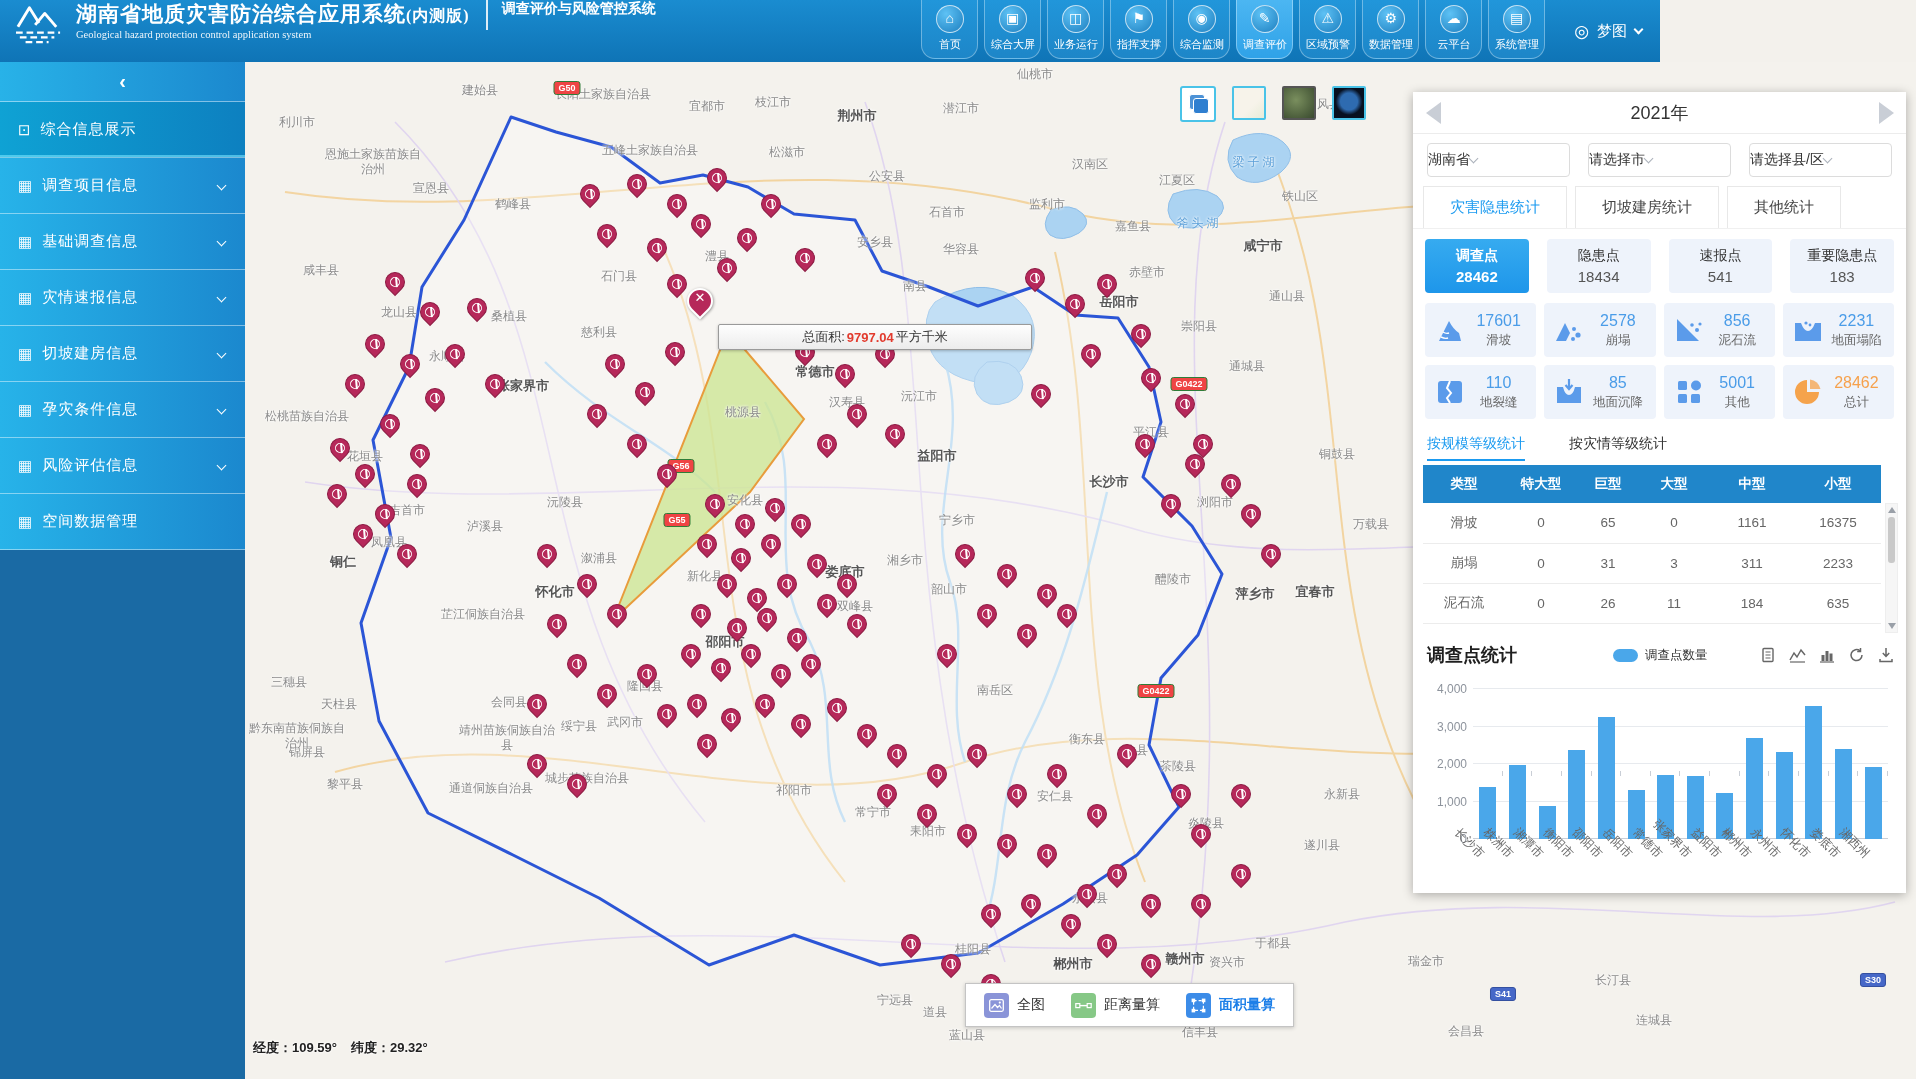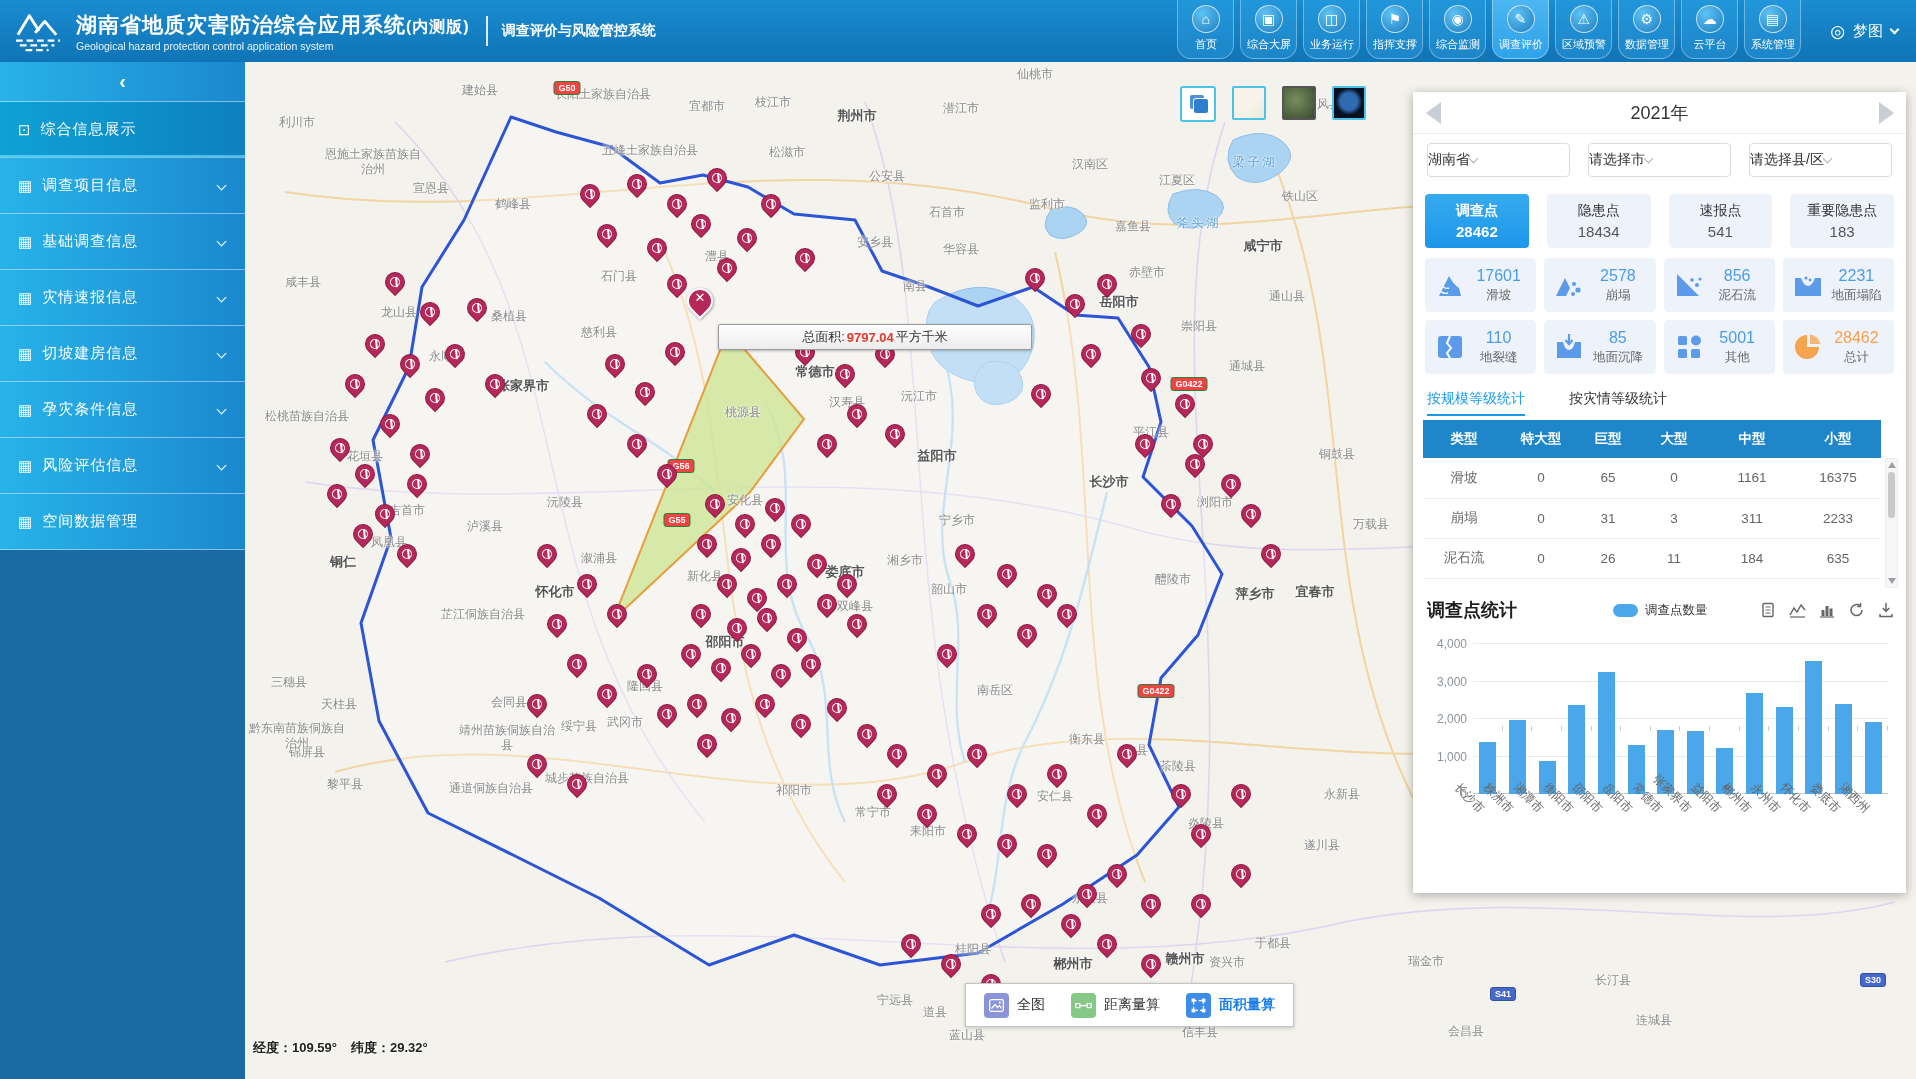--- a/index.html
+++ b/index.html
@@ -1,18 +1,18 @@
 <!DOCTYPE html>
 <html><head>
 <meta charset="utf-8">
 <style>
   *{margin:0;padding:0;box-sizing:border-box;}
   html,body{width:1916px;height:1079px;overflow:hidden;font-family:"Liberation Sans","DejaVu Sans",sans-serif;background:#f3f1ec;}
   
-  .header{position:absolute;left:0;top:0;width:1916px;height:62px;background:linear-gradient(180deg,#1a8cd0,#0f74b6);display:flex;align-items:center;z-index:50;}
+  .header{position:absolute;left:0;top:0;width:1660px;height:62px;background:linear-gradient(180deg,#1a8cd0,#0f74b6);display:flex;z-index:50;font-family:Liberation Serif, serif;}
   .logo{width:58px;height:46px;margin-left:10px;flex:none;}
   .title-block{margin-left:8px;color:#fff;}
   .title-cn{font-size:21px;font-weight:bold;letter-spacing:1px;white-space:nowrap;}
   .title-cn .suffix{font-size:16px;font-weight:bold;}
   .title-en{font-size:10.5px;opacity:.92;margin-top:1px;}
   .hdr-divider{width:2px;height:30px;background:rgba(255,255,255,.85);margin:0 14px 0 16px;}
   .sys-label{color:#fff;font-size:14px;font-weight:bold;white-space:nowrap;}
   .nav{display:flex;margin-left:auto;height:62px;align-items:flex-start;}
   .nav-tab{width:57px;height:59px;margin:0 3px;border:1px solid rgba(255,255,255,.35);border-top:none;border-radius:0 0 14px 14px;background:linear-gradient(180deg,#2196da,#1d86c8);display:flex;flex-direction:column;align-items:center;justify-content:center;cursor:pointer;}
   .nav-tab.active{background:linear-gradient(180deg,#4cb6f2,#2fa2e8);}
@@ -290,21 +290,21 @@
       <div class="map-label county" style="left: 902px; top: 210px;">赤壁市</div>
       <div class="map-label county" style="left: 1042px; top: 234px;">通山县</div>
       <div class="map-label county" style="left: 954px; top: 264px;">崇阳县</div>
       <div class="map-label county" style="left: 1002px; top: 304px;">通城县</div>
       <div class="map-label county" style="left: 1078px; top: 42px;">团风县</div>
       <div class="map-label county" style="left: 52px; top: 60px;">利川市</div>
       <div class="map-label prov" style="left: 128px; top: 100px;">恩施土家族苗族自治州</div>
       <div class="map-label county" style="left: 186px; top: 126px;">宣恩县</div>
       <div class="map-label county" style="left: 268px; top: 142px;">鹤峰县</div>
       <div class="map-label prov" style="left: 405px; top: 88px;">五峰土家族自治县</div>
-      <div class="map-label county" style="left: 58px; top: 208px; margin-top: 12px;">咸丰县</div>
+      <div class="map-label county" style="left: 76px; top: 208px;">咸丰县</div>
       <div class="map-label county" style="left: 542px; top: 90px;">松滋市</div>
       <div class="map-label county" style="left: 642px; top: 114px;">公安县</div>
       <div class="map-label county" style="left: 702px; top: 150px;">石首市</div>
       <div class="map-label county" style="left: 802px; top: 142px;">监利市</div>
       <div class="map-label county" style="left: 716px; top: 187px;">华容县</div>
       <div class="map-label county" style="left: 630px; top: 180px;">安乡县</div>
       <div class="map-label county" style="left: 670px; top: 224px;">南县</div>
       <div class="map-label county" style="left: 472px; top: 194px;">澧县</div>
       <div class="map-label county" style="left: 374px; top: 214px;">石门县</div>
       <div class="map-label county" style="left: 154px; top: 250px;">龙山县</div>
@@ -871,20 +871,25 @@
         </div>
         <div class="select">
           <div>请选择市</div>
           <div class="chev2"></div>
         </div>
         <div class="select">
           <div>请选择县/区</div>
           <div class="chev2"></div>
         </div>
       </div>
+    <div class="ptabs" id="ptabs">
+        <div class="ptab active">灾害隐患统计</div>
+        <div class="ptab">切坡建房统计</div>
+        <div class="ptab">其他统计</div>
+      </div>
     <div class="cards" id="stat-cards">
         <div class="card active">
           <div class="c-lab">调查点</div>
           <div class="c-val">28462</div>
         </div>
         <div class="card">
           <div class="c-lab">隐患点</div>
           <div class="c-val">18434</div>
         </div>
         <div class="card">

